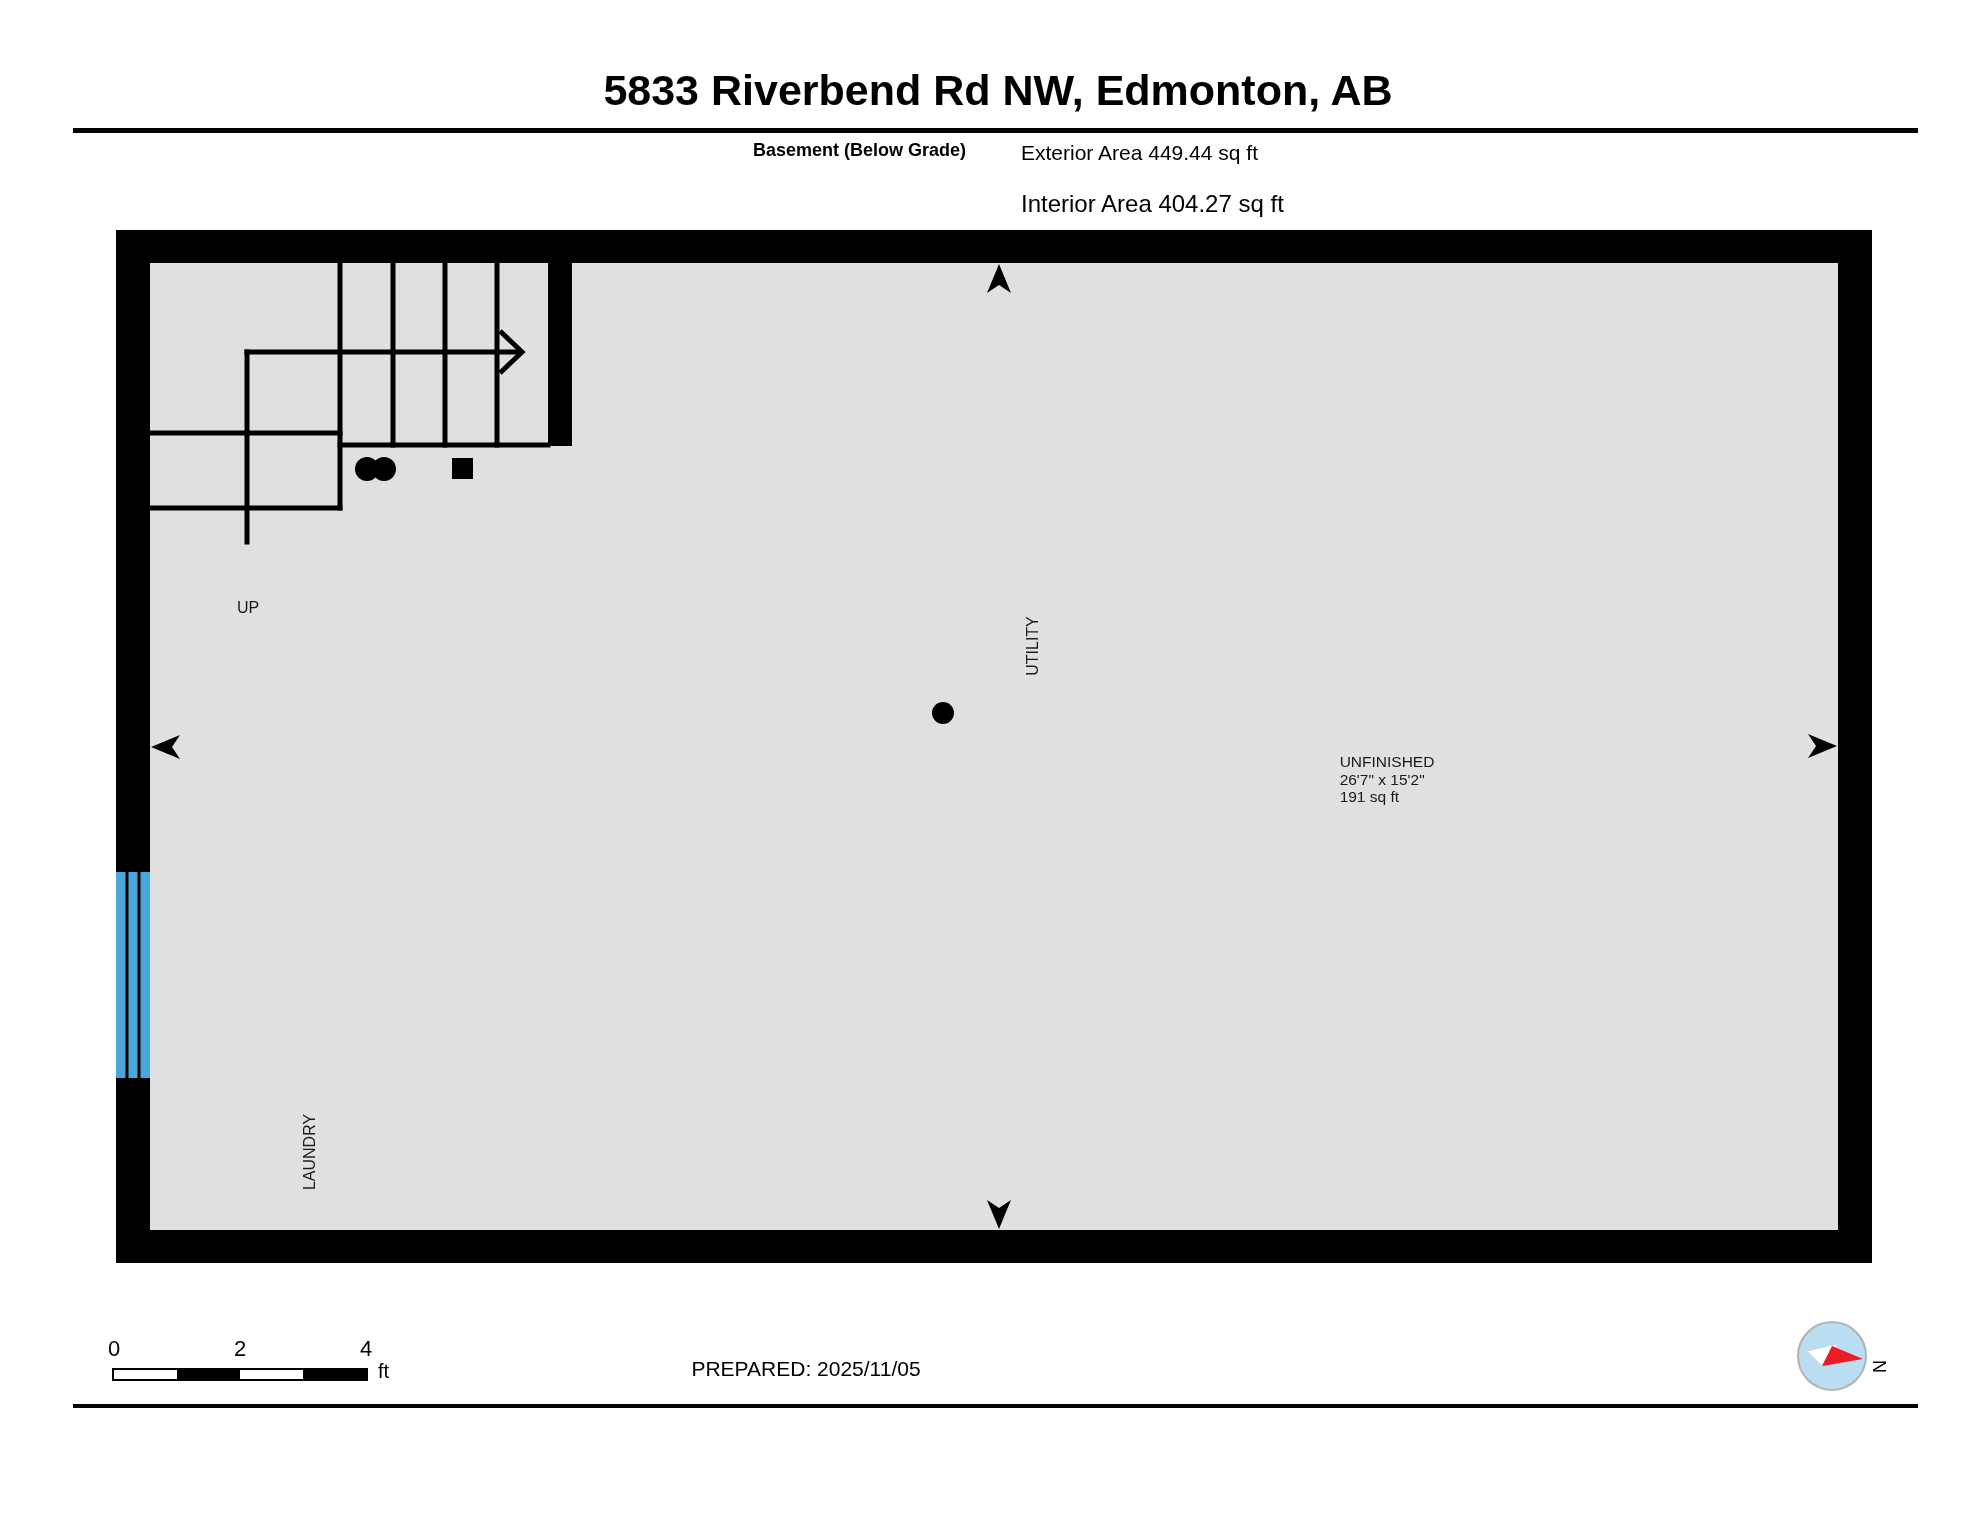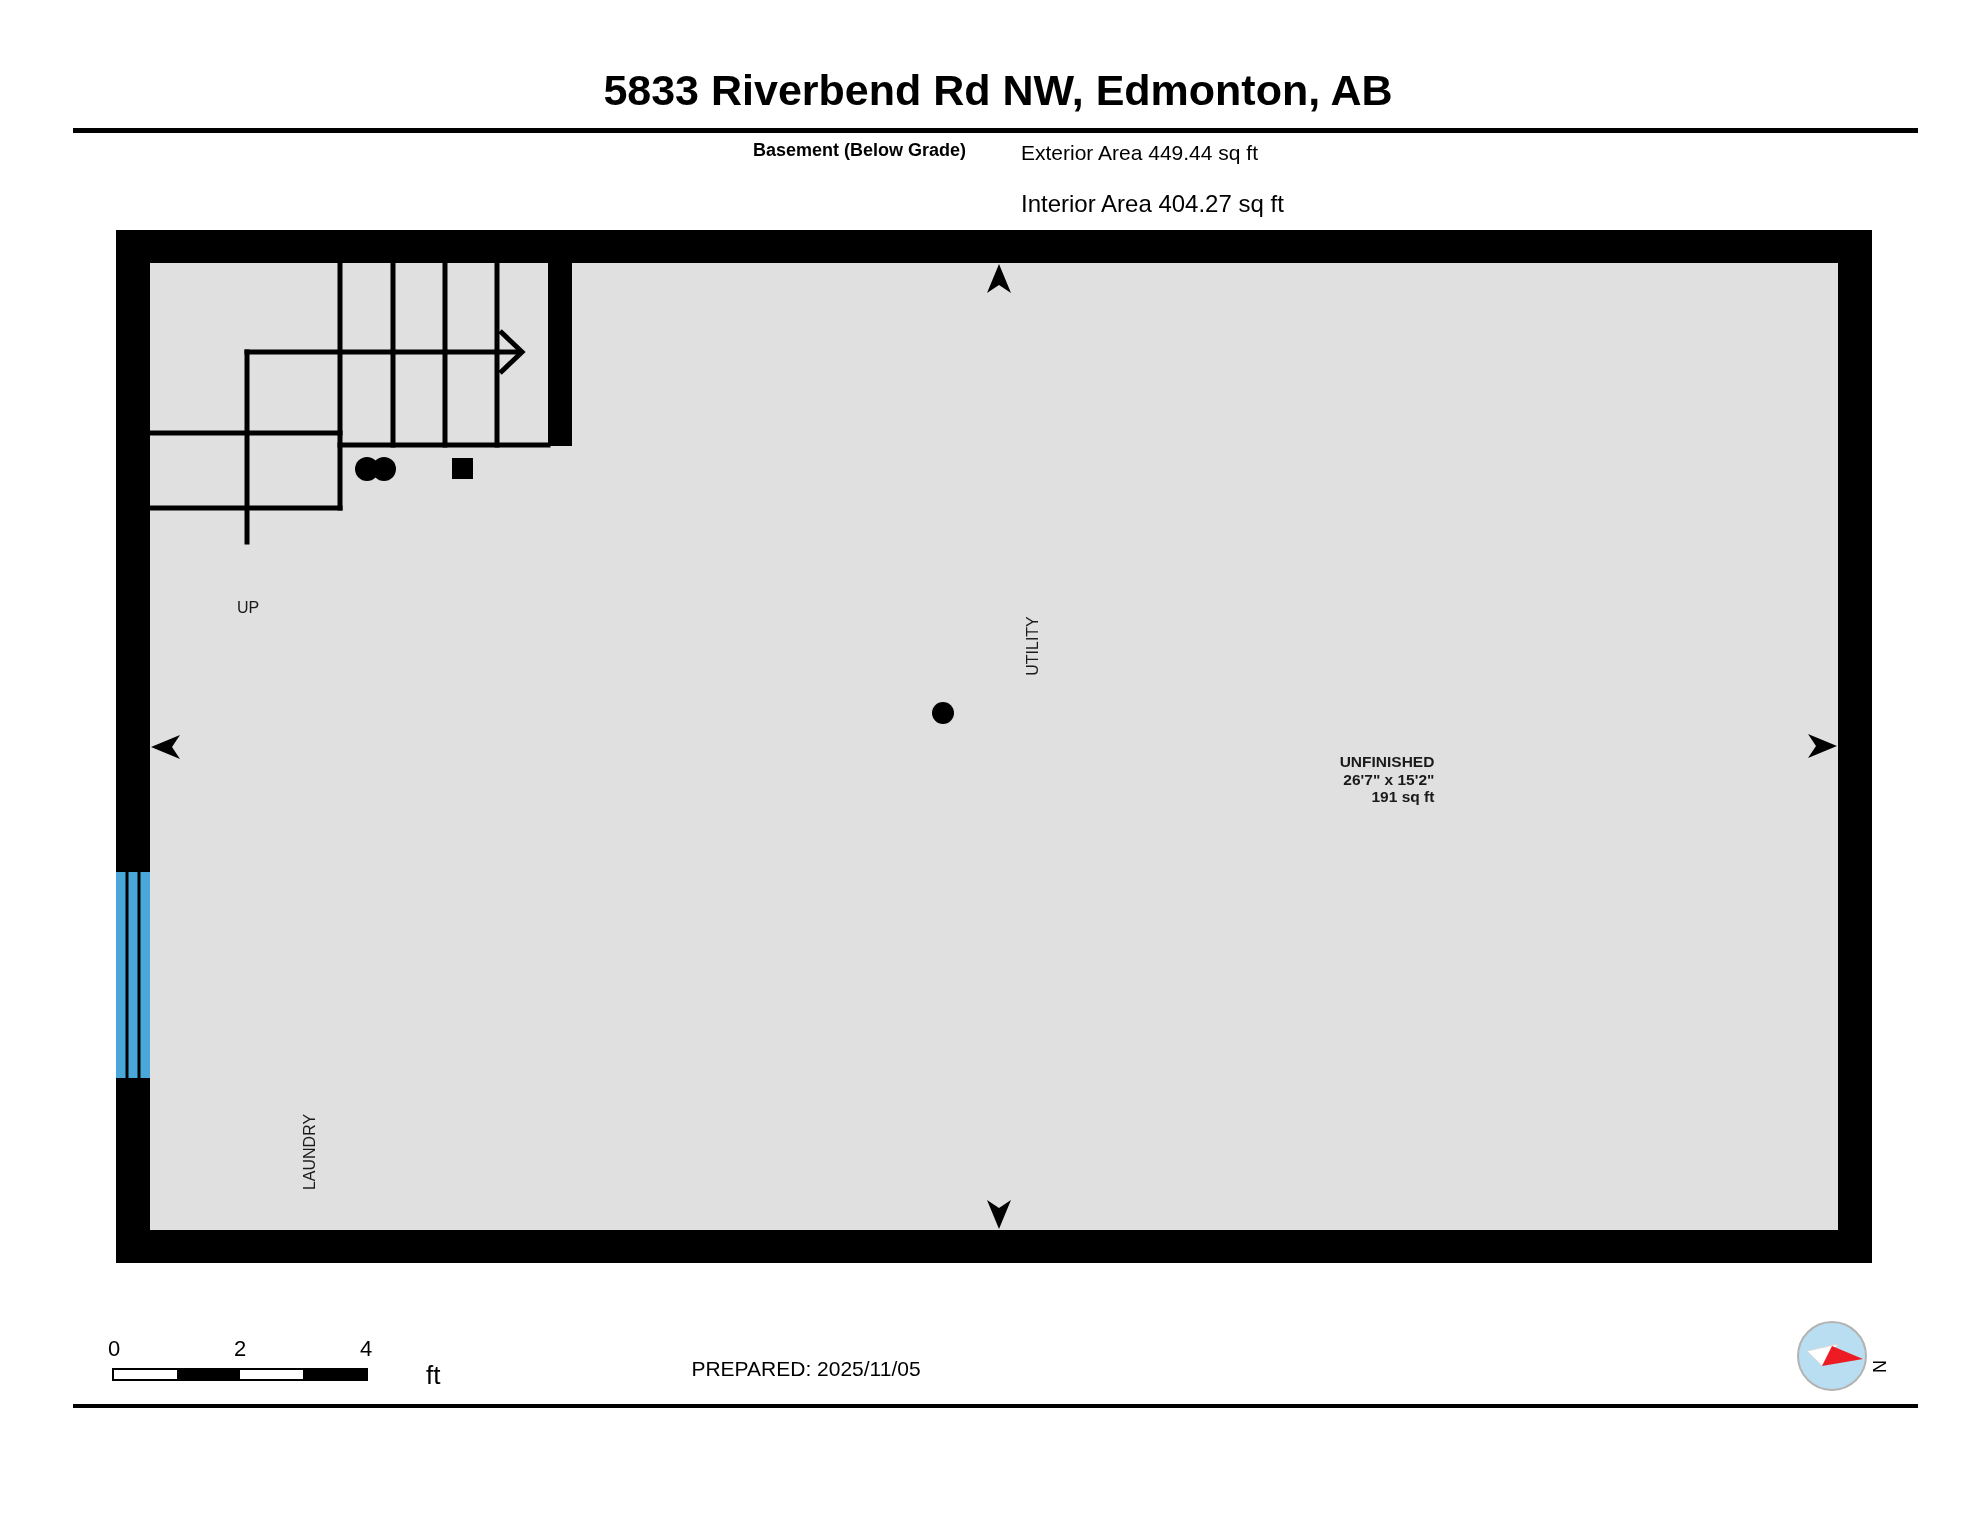--- a/index.html
+++ b/index.html
@@ -11,26 +11,26 @@
   .rule  { left:73px; width:1845px; background:#000; }
   .rule-top { top:128px; height:5px; }
   .rule-bottom { top:1404px; height:4px; }
   .floor-label { left:753px; top:140px; font-size:18px; font-weight:bold; }
   .area-line1 { left:1021px; top:141px; font-size:21px; }
   .area-line2 { left:1021px; top:190px; font-size:24px; }
 
   .plan-label { font-size:16px; color:#1a1a1a; white-space:nowrap; }
   .vertical { transform:translate(-50%,-50%) rotate(-90deg); transform-origin:center; }
   .centered { transform:translate(-50%,-50%); }
-  .room-block { left:1387px; top:753px; transform:translateX(-50%); text-align:right; font-size:15.5px; line-height:17.5px; color:#1a1a1a; white-space:nowrap;font-weight:bold; }
+  .room-block { left:1387px; top:753px; transform:translateX(-50%); text-align:left; font-size:15.5px; line-height:17.5px; color:#1a1a1a; white-space:nowrap; }
 
   .scale-num { top:1336px; font-size:22px; transform:translateX(-50%); }
   .scale-bar { left:112px; top:1368px; width:256px; height:13px; border:2px solid #000; display:flex; }
   .scale-seg { flex:1 1 0; height:100%; }
-  .ft-label { left:378px; top:1360px; font-size:26px;margin-left:48px; }
+  .ft-label { left:378px; top:1360px; font-size:20px; }
   .prepared { left:0; top:1357px; width:1612px; text-align:center; font-size:21px; }
   .north-label { left:1872px; top:1356px; font-size:18px; transform:rotate(90deg); }
   .disclaimer { left:75px; top:1433px; width:1840px; font-size:19.5px; }
 </style>
 </head>
 <body>
 
 <div id="page">
 
   <div class="abs title">5833 Riverbend Rd NW, Edmonton, AB</div>

